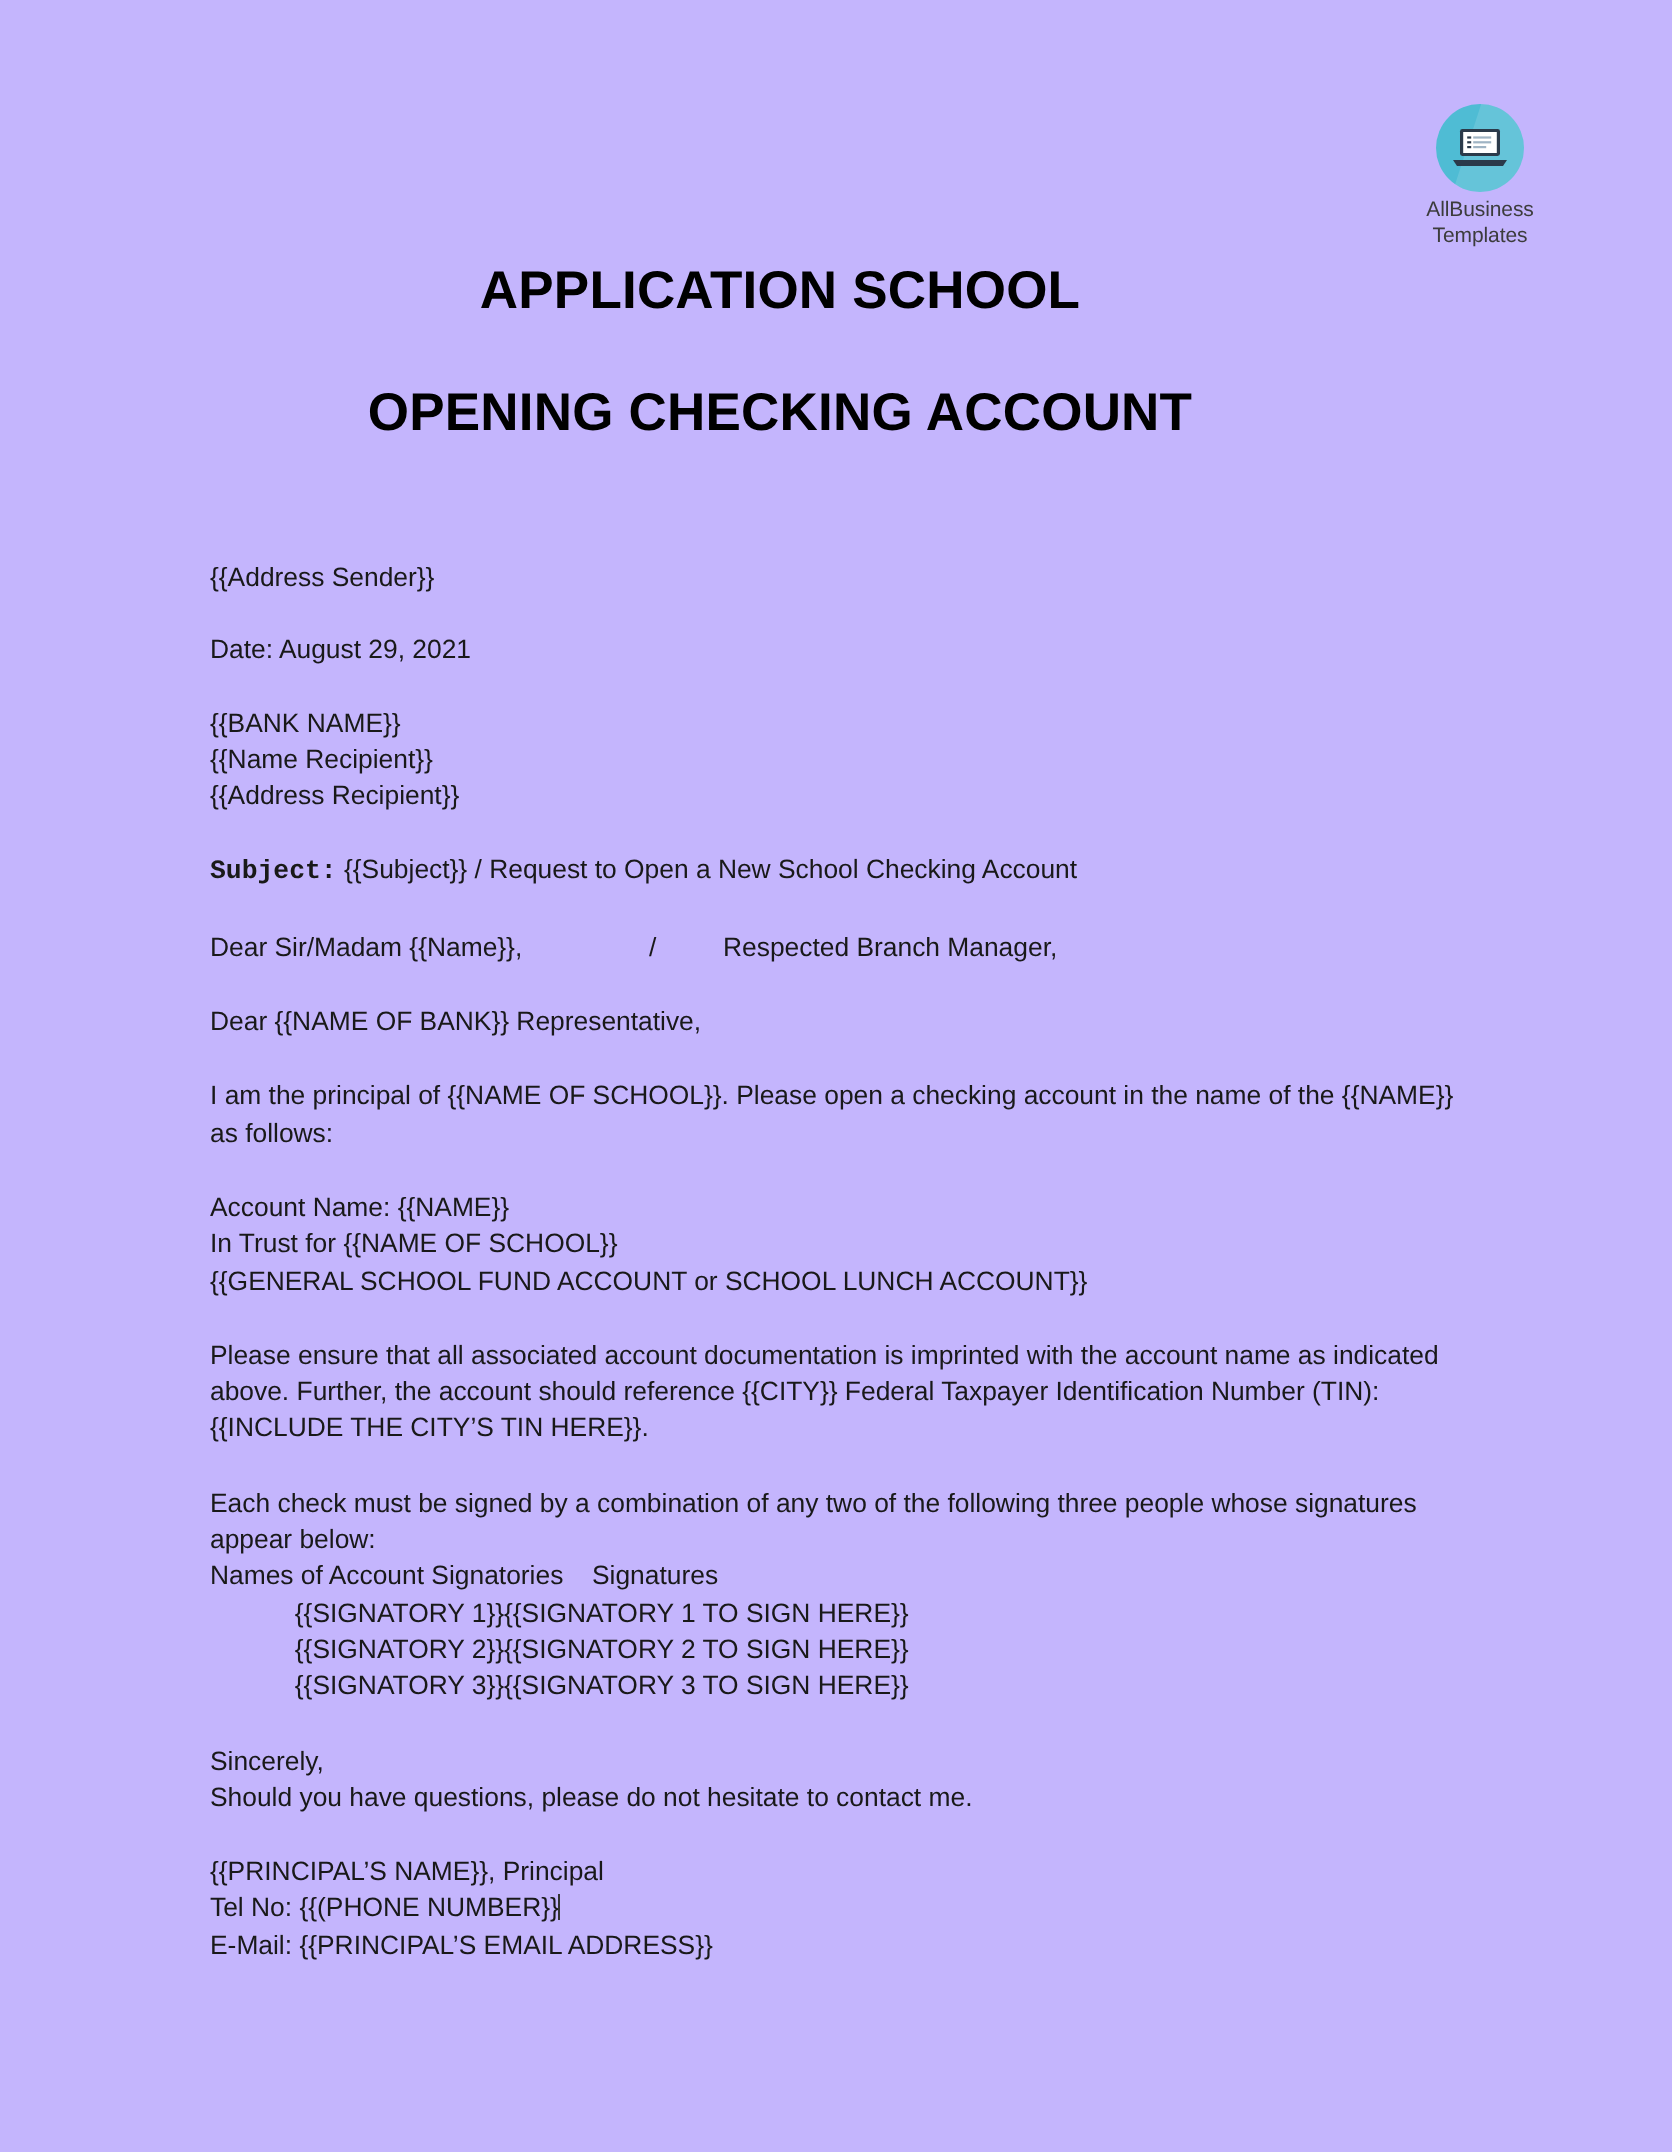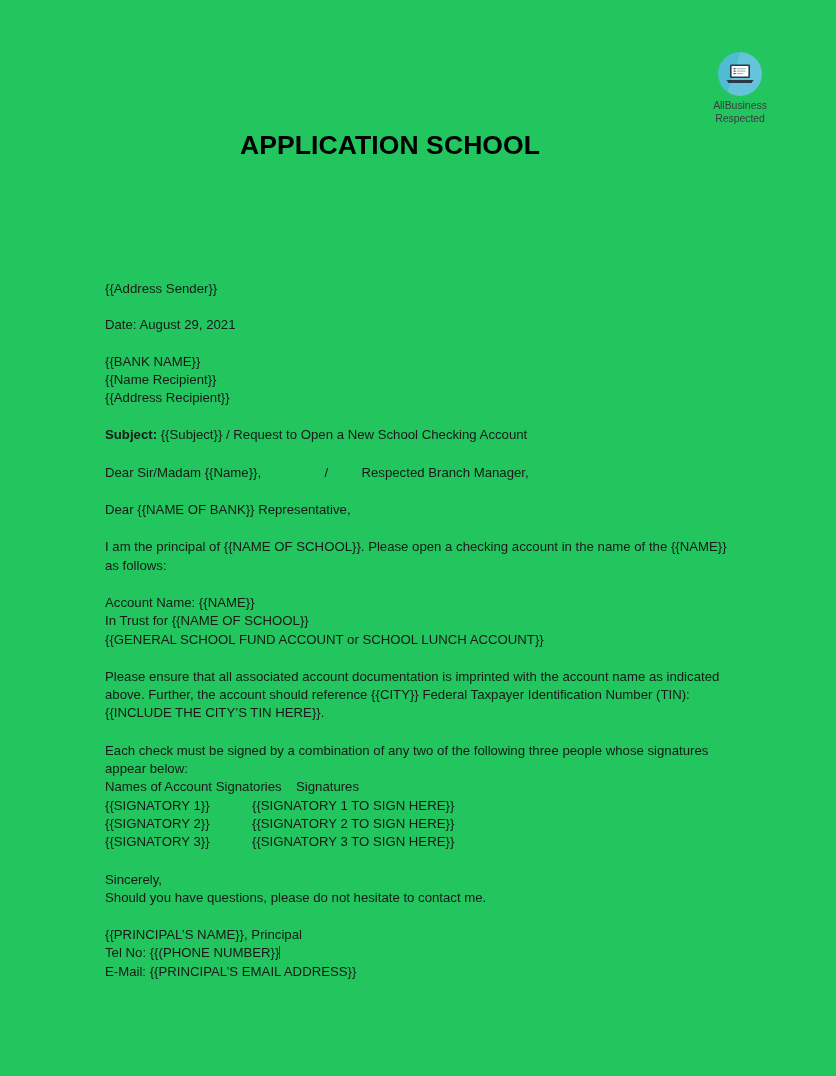--- a/index.html
+++ b/index.html
@@ -15,21 +15,21 @@
     position: relative;
     font-family: "Liberation Sans", "DejaVu Sans", sans-serif;
     color: #000000;
     overflow: hidden;
     -webkit-font-smoothing: antialiased;
   }
 
   .page {
     position: absolute;
     inset: 0;
-    background: #22c55e;
+    background: #c4b5fd;
   }
 
   
   .brand {
     position: absolute;
     top: 52px;
     left: 690px;
     width: 100px;
     text-align: center;
   }
@@ -89,34 +89,34 @@
     width: 625px;
     font-size: 13.2px;
     line-height: 18.3px;
     color: #191919;
   }
 
   .p { margin: 0; }
   .gap-sm { height: 18px; }
   .gap-md { height: 19px; }
 
-  .bold { font-weight: bold; }
+  .bold { font-weight: bold; font-family: Liberation Mono, monospace; }
 
   .spacer-wide { display: inline-block; width: 56px; }
   .spacer-mid  { display: inline-block; width: 26px; }
 
   
   .sig-head {
     display: block;
     white-space: pre;
   }
   .sig-row {
     display: flex;
   }
-  .sig-row .col-a { width: 147px; flex: 0 0 147px; }
+  .sig-row .col-a { width: 147px; flex: 0 0 147px; text-align: right; }
   .sig-row .col-b { flex: 1 1 auto; }
 
   .sig-head .h-a { display: inline-block; width: 191px; }
 
   .caret {
     display: inline-block;
     width: 1px;
     height: 13px;
     background: #333;
     vertical-align: -2px;
@@ -138,25 +138,26 @@
         <rect x="11.6" y="5.2" width="9" height="1.1" fill="#9fb4c4"></rect>
         <rect x="8.6" y="7.6" width="2" height="1.1" fill="#2b3a4a"></rect>
         <rect x="11.6" y="7.6" width="9" height="1.1" fill="#9fb4c4"></rect>
         <rect x="8.6" y="10" width="2" height="1.1" fill="#2b3a4a"></rect>
         <rect x="11.6" y="10" width="6.5" height="1.1" fill="#9fb4c4"></rect>
         <path d="M1.5 17 H28.5 L26.5 20 H3.5 Z" fill="#2b3a4a"></path>
       </svg>
     </div>
     <div class="brand-text">
       <span>AllBusiness</span>
-      <span>Respected</span>
+      <span>Templates</span>
     </div>
   </div>
 
   <div class="doc-title line1">APPLICATION SCHOOL</div>
+  <div class="doc-title line2">OPENING CHECKING ACCOUNT</div>
 
   <div class="body-block">
 
     <div class="p">{{Address Sender}}</div>
 
     <div class="gap-sm"></div>
 
     <div class="p">Date: August 29, 2021</div>
 
     <div class="gap-sm"></div>

